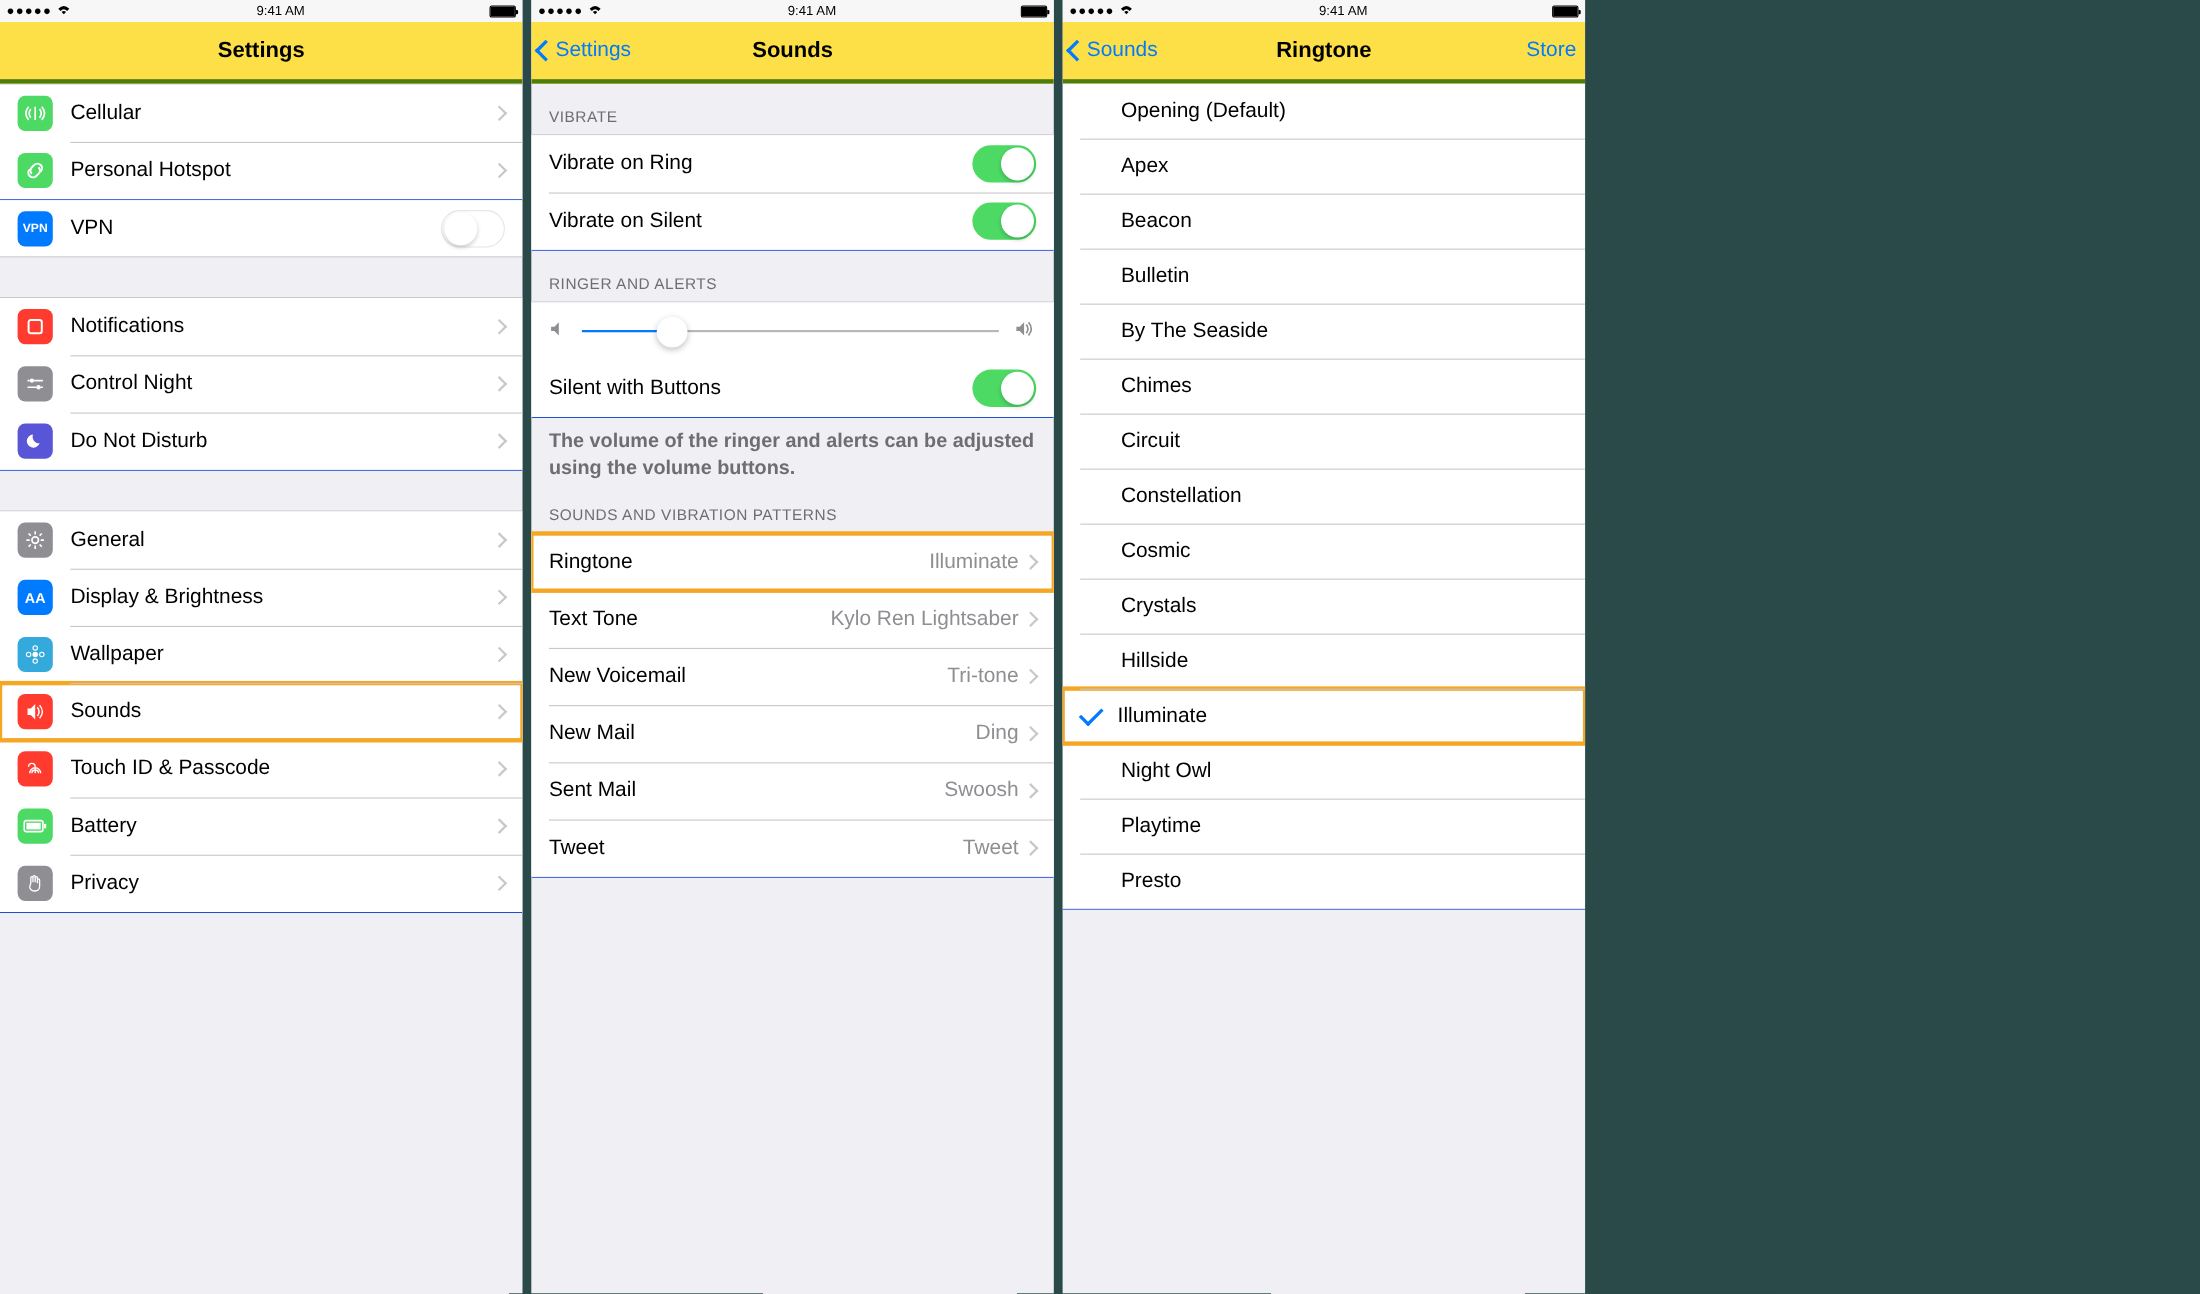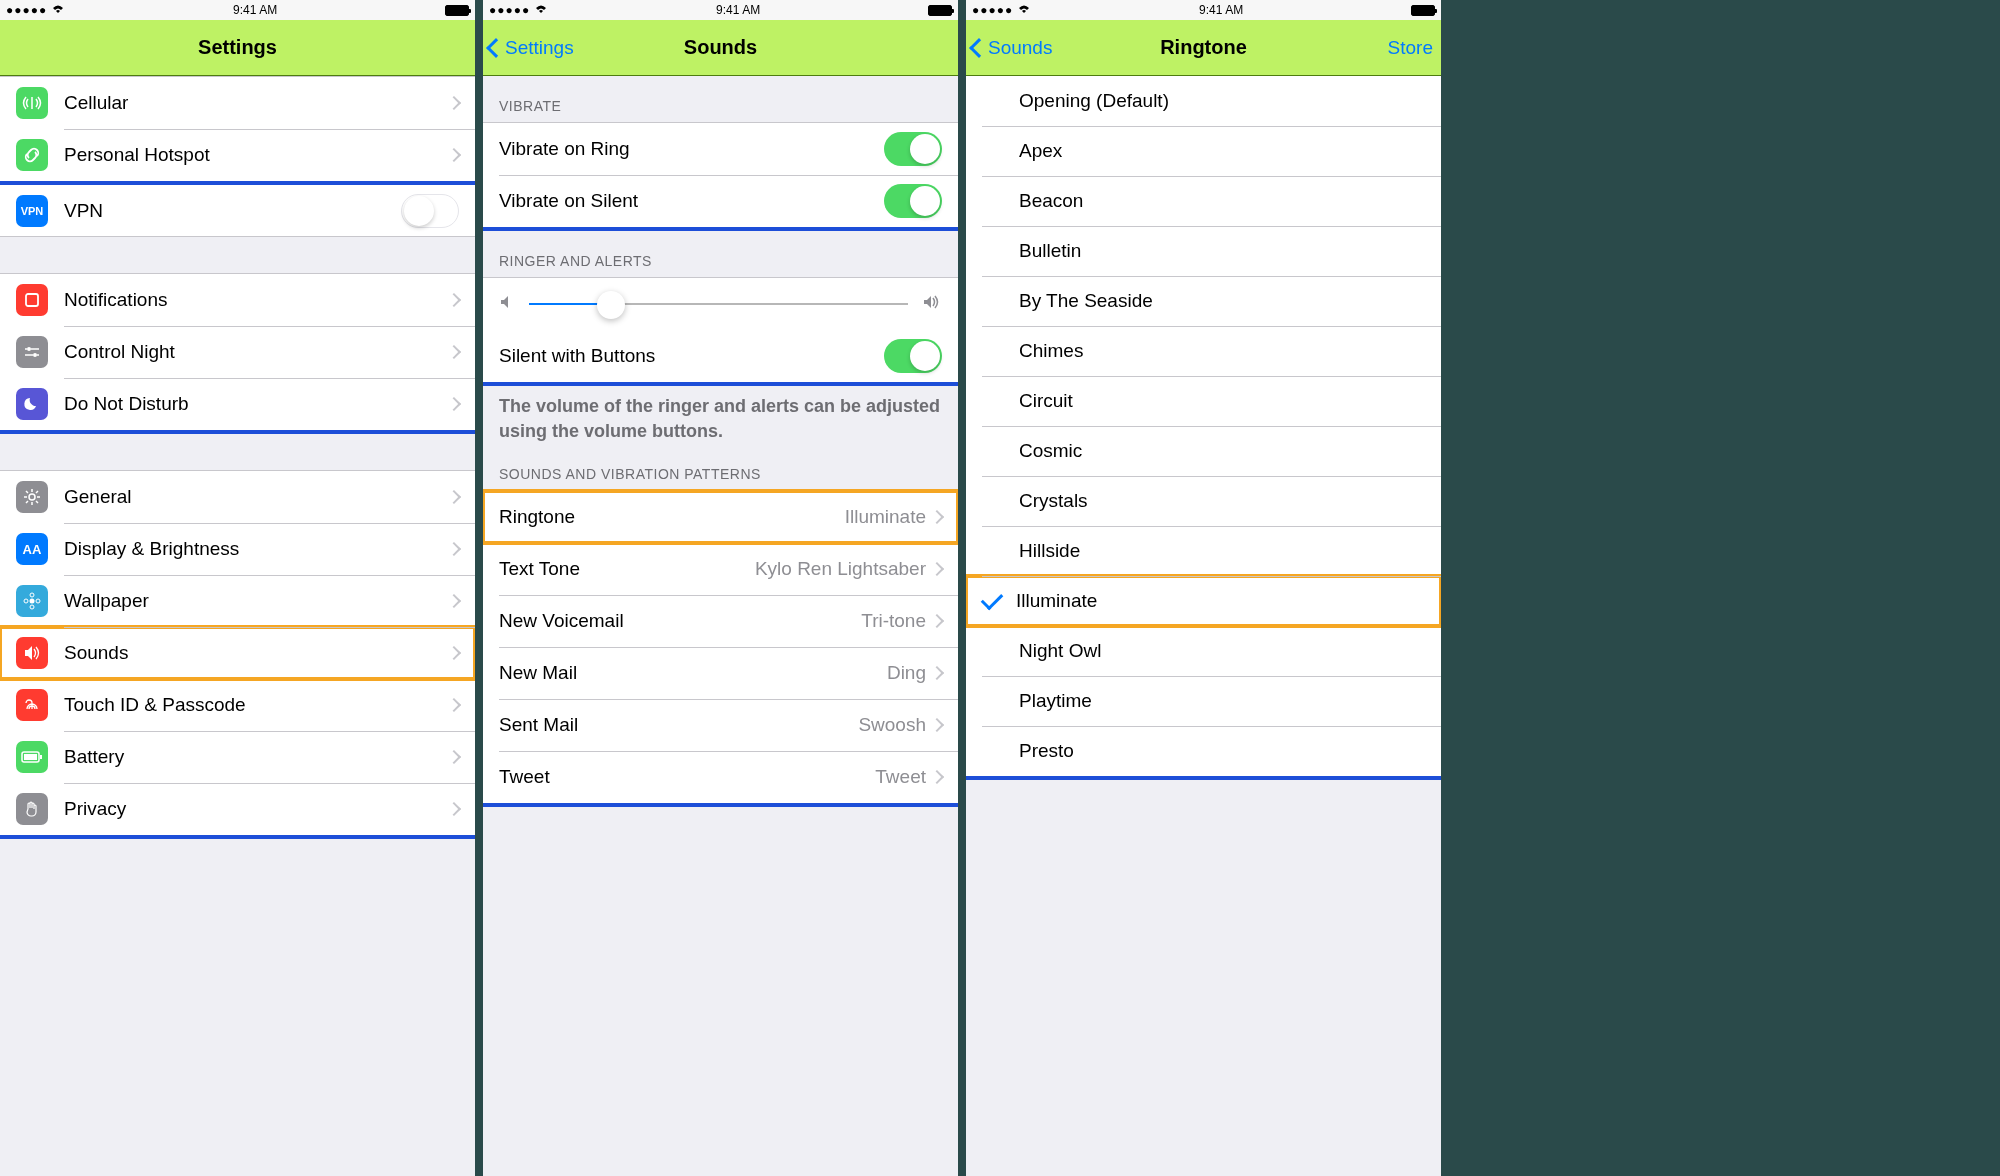--- a/index.html
+++ b/index.html
@@ -38,22 +38,22 @@
   .wifi { font-size:12px; }
   .battery {
     width: 24px; height: 11px; border:1px solid #000; border-radius:2px; position:relative;
   }
   .battery::after { content:''; position:absolute; right:-3px; top:3px; width:2px; height:4px; background:#000; border-radius:0 1px 1px 0;}
   .battery .fill { background:#000; width:100%; height:100%; }
 
   
   .navbar {
     height: 56px;
-    background: #bef264;
-    border-bottom: 1px solid #4d7c0f;
+    background: #fde047;
+    border-bottom: 4px solid #4d7c0f;
     display: flex;
     align-items: center;
     justify-content: center;
     position: relative;
   }
   .navbar .title { font-size: 20px; font-weight: 600; }
   .navbar .back {
     position:absolute; left:6px; display:flex; align-items:center;
     color:#007aff; font-size:19px; cursor:pointer;
   }
@@ -68,21 +68,21 @@
   .content { flex:1; overflow-y:auto; }
 
   .group-header {
     font-size:14px; color:#6d6d72; padding: 22px 32px 8px 16px; text-transform:uppercase;
     letter-spacing:0.5px;
   }
   .group-footer {
     font-size:18px; color:#6d6d72; padding:8px 16px 12px 16px; line-height:1.4;font-weight:bold;
   }
   .group {
-    background:#fff; border-top:1px solid #c8c7cc; border-bottom:4px solid #1d4ed8;
+    background:#fff; border-top:1px solid #c8c7cc; border-bottom:1px solid #1d4ed8;
   }
 
   .row {
     display:flex; align-items:center; height:52px; padding:0 16px;
     position:relative; cursor:pointer; background:#fff;
   }
   .row + .row::before {
     content:''; position:absolute; left:16px; right:0; top:0; height:1px; background:#c8c7cc;
   }
   .row.with-icon + .row.with-icon::before { left:64px; }
@@ -437,20 +437,24 @@
         <div class="row">
           <div class="check-spacer"></div>
           <div class="label">Chimes</div>
         </div>
         <div class="row">
           <div class="check-spacer"></div>
           <div class="label">Circuit</div>
         </div>
         <div class="row">
           <div class="check-spacer"></div>
+          <div class="label">Constellation</div>
+        </div>
+        <div class="row">
+          <div class="check-spacer"></div>
           <div class="label">Cosmic</div>
         </div>
         <div class="row">
           <div class="check-spacer"></div>
           <div class="label">Crystals</div>
         </div>
         <div class="row">
           <div class="check-spacer"></div>
           <div class="label">Hillside</div>
         </div>

